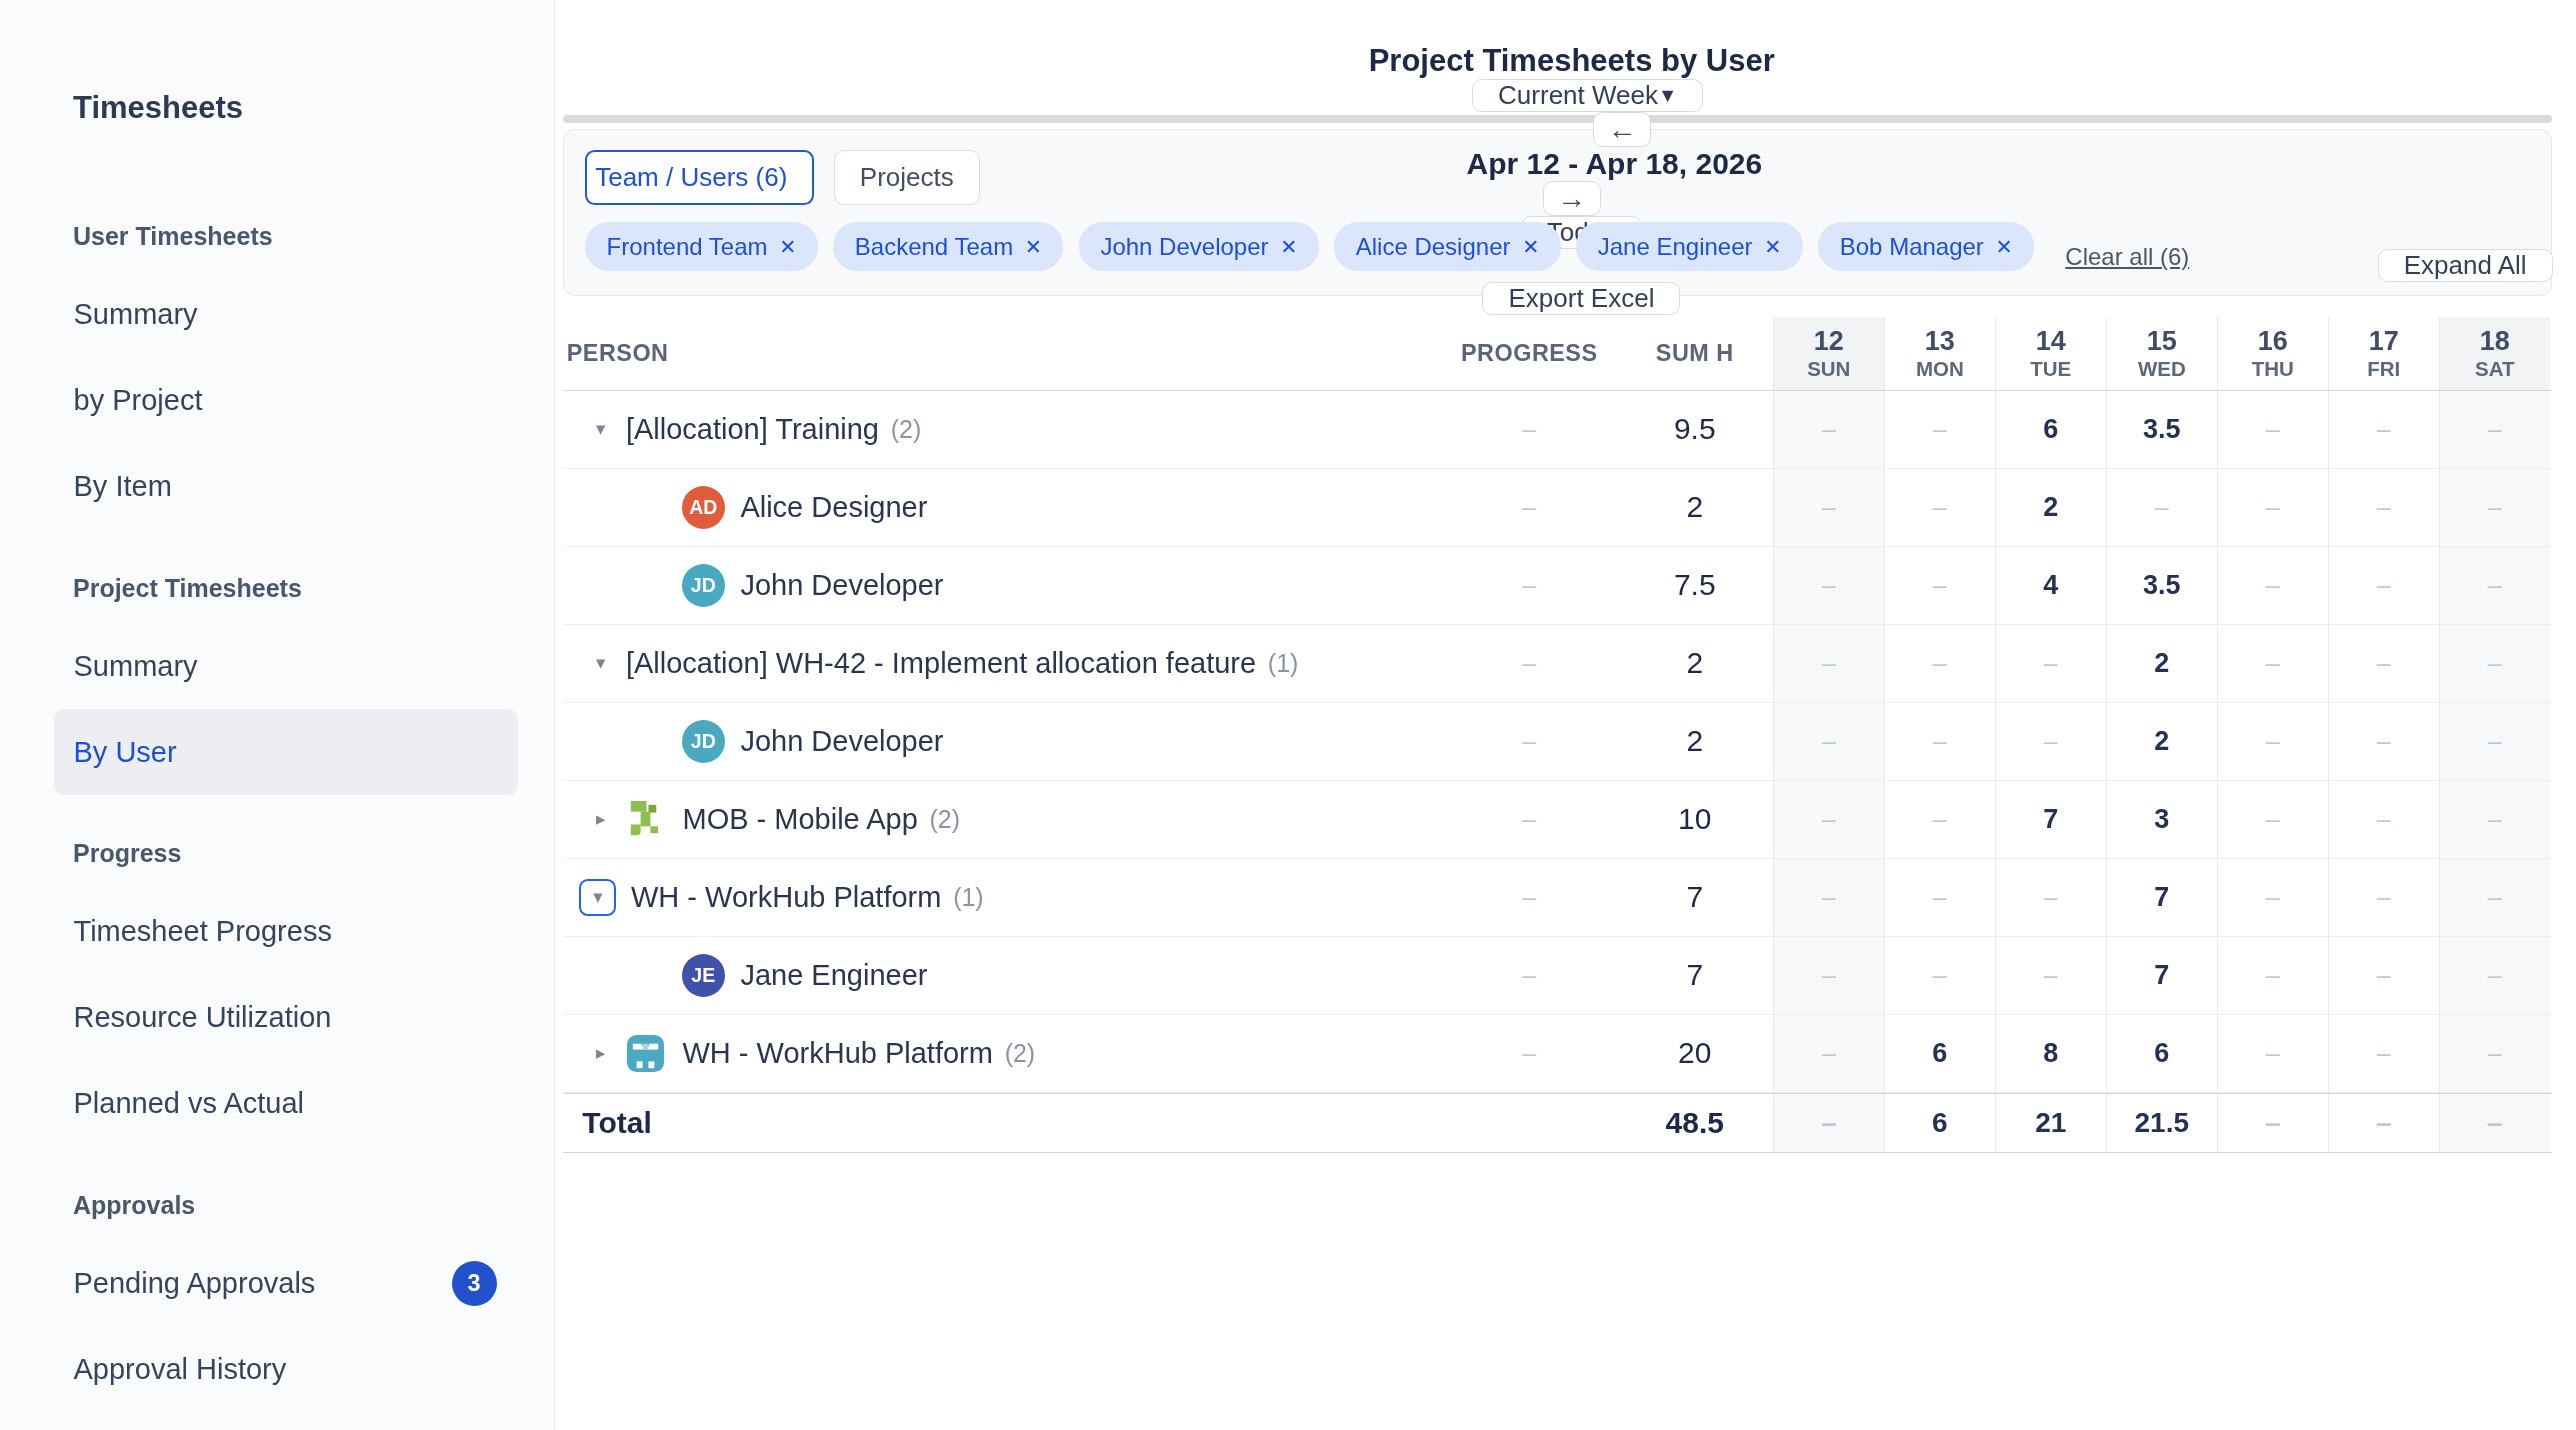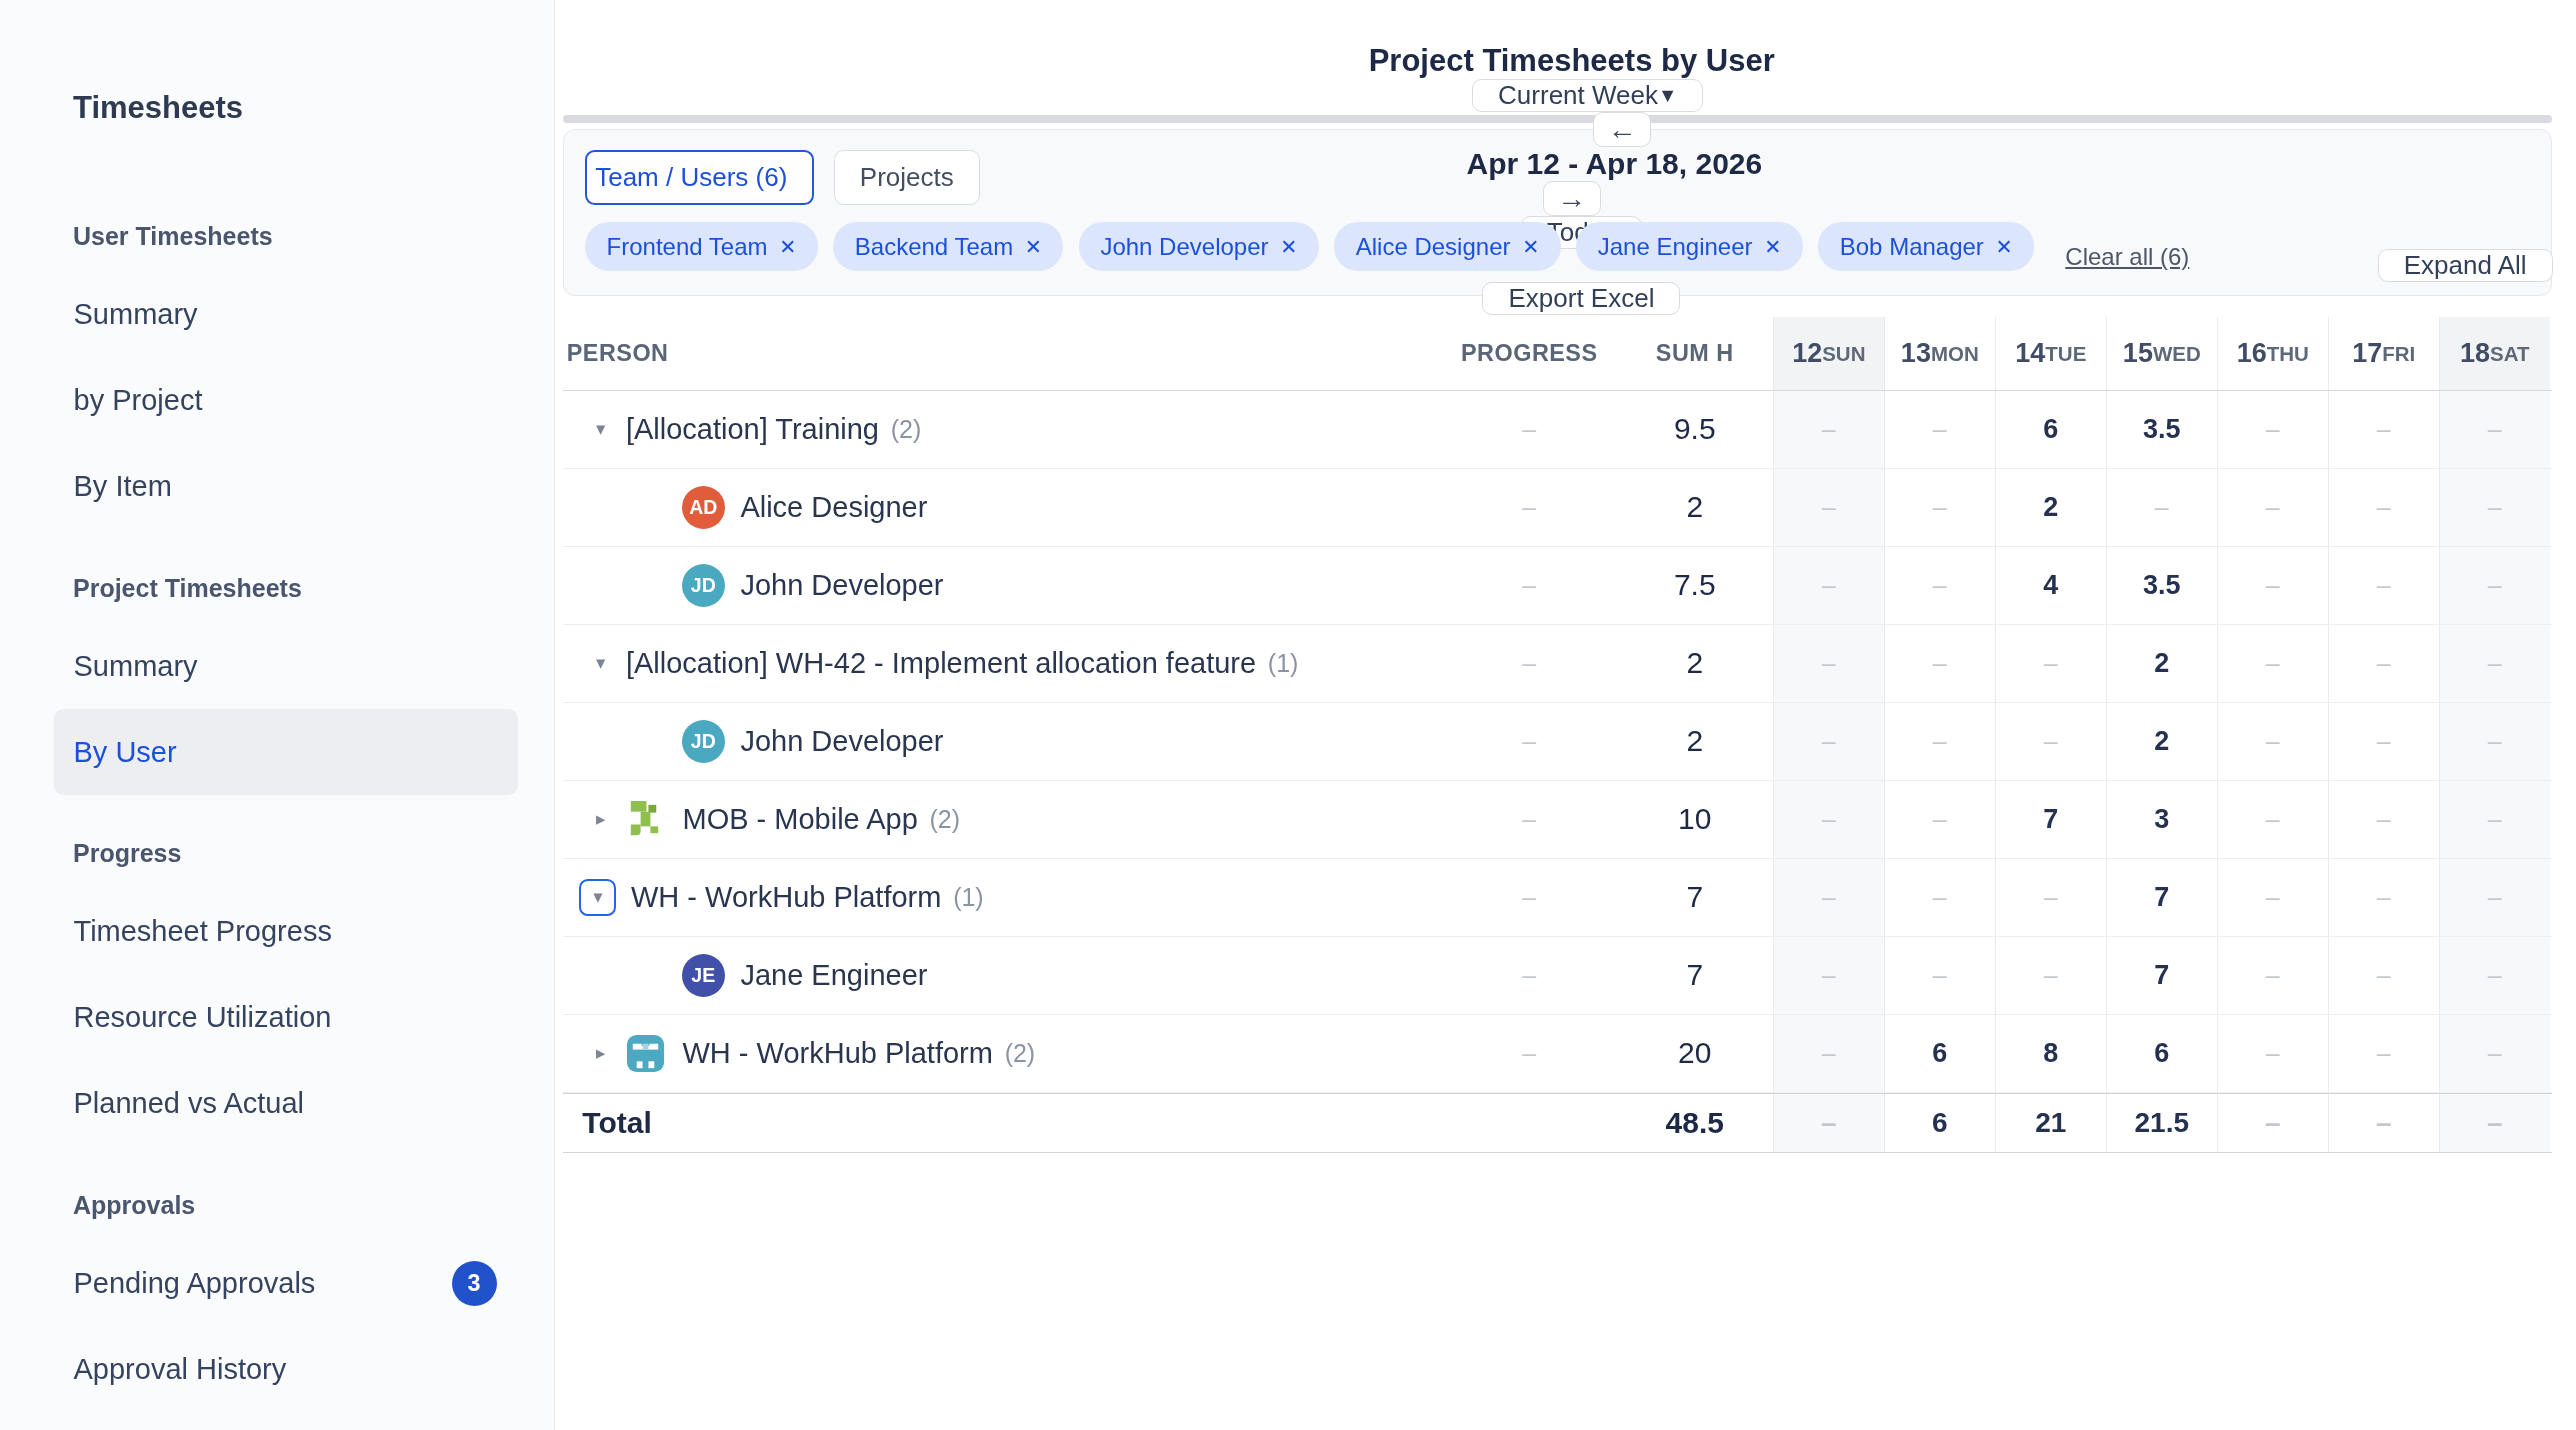--- a/index.html
+++ b/index.html
@@ -44,21 +44,21 @@
   .chip .x { font-size:20.5px; cursor:pointer; }
   .clearall { margin-left:15.6px; font-size:24px; color:#4c5668; text-decoration:underline; cursor:pointer;margin-top:21px; }
 
   
   .table { width:1989px; margin-top:21.4px;text-align:right; }
   .trow, .thead, .totrow { display:grid; grid-template-columns:879px 175px 156px repeat(7, 111px); }
   .thead { height:74px; border-bottom:1.9px solid #d6d9dd; }
   .hcell { display:flex; align-items:center; font-size:23.4px; font-weight:700; color:#5a6577; letter-spacing:0.5px; }
   .hcell.person { padding-left:3.9px; }
   .hcell.c { justify-content:center; }
-  .hday { display:flex; align-items:center; justify-content:center; border-left:1px solid #e9ebee; line-height:1.15; }
+  .hday { display:flex; flex-direction:column; align-items:center; justify-content:center; border-left:1px solid #e9ebee; line-height:1.15; }
   .hday .dnum { font-size:27px; font-weight:700; color:#414d66; }
   .hday .dname { font-size:20.5px; font-weight:700; color:#5d6879; }
   .hday.we { background:#f1f3f5; }
   .trow { height:78px; border-bottom:1px solid #edeef1; }
   .cell { display:flex; align-items:center; }
   .name { overflow:hidden; white-space:nowrap; }
   .pl-group { padding-left:28px; }
   .pl-user { padding-left:119px; }
   .pl-focus { padding-left:16.6px; }
   .caret { color:#7c8595; font-size:18.5px; width:19.5px; display:inline-flex; justify-content:center; cursor:pointer; flex:0 0 19.5px; }

